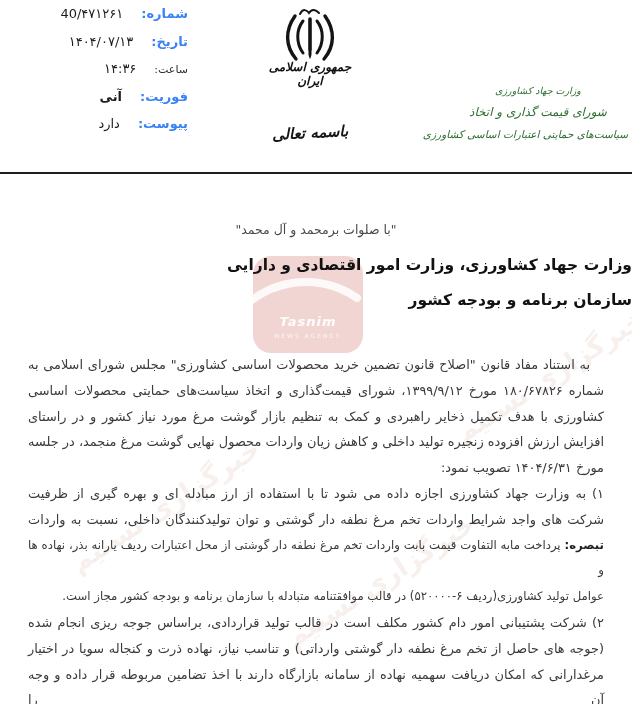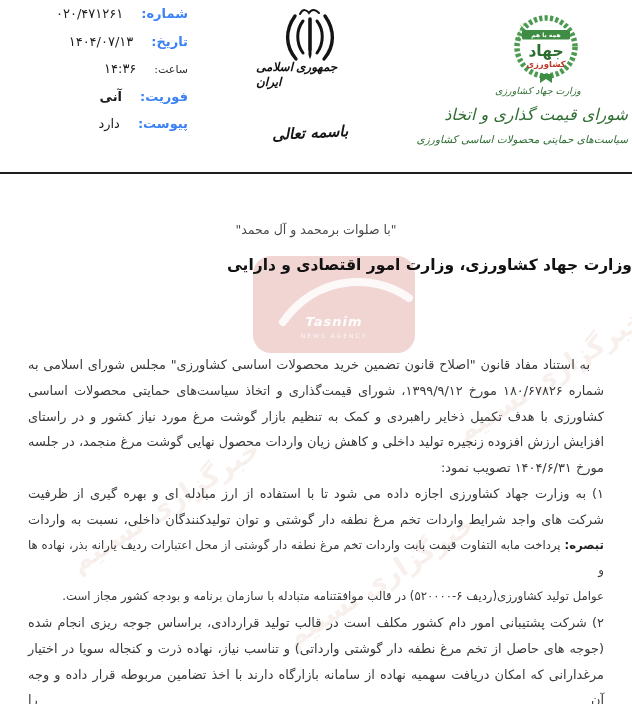--- a/index.html
+++ b/index.html
@@ -10,40 +10,40 @@
   
   .meta-block{position:absolute;left:8px;top:6px;width:180px;z-index:3;}
   .meta-row{display:flex;align-items:baseline;gap:18px;height:27.5px;}
   .meta-label{font-weight:bold;font-size:13px;color:#3b82f6;white-space:nowrap;}
   .meta-label.light{font-weight:normal;font-size:11px;color:#2e2e2e;}
   .meta-value{font-size:13px;color:#1c1c1c;white-space:nowrap;}
   .meta-value.bold{font-weight:bold;}
   
   .emblem{position:absolute;left:283px;top:6px;z-index:3;}
   .emblem-caption{
-    position:absolute;left:256px;top:60px;width:108px;text-align:left;
-    font-style:italic;font-weight:bold;font-size:12px;color:#111;z-index:3;font-family:Liberation Serif, serif;
+    position:absolute;left:256px;top:60px;width:108px;text-align:center;
+    font-style:italic;font-weight:bold;font-size:12px;color:#111;z-index:3;
   }
   .besmele{
     position:absolute;left:260px;top:124px;width:100px;text-align:center;
     font-style:italic;font-weight:bold;font-size:15px;color:#151515;
     transform:rotate(-3deg);z-index:3;
   }
   
   .org-logo{position:absolute;left:510px;top:8px;z-index:3;}
   .org-lines{position:absolute;left:448px;top:85px;width:180px;text-align:center;z-index:3;}
   .org-line{color:#2f6e33;font-style:italic;white-space:nowrap;}
   .org-line.l1{font-size:9.5px;margin-bottom:9px;}
-  .org-line.l2{font-size:16px;margin-bottom:9px;}
+  .org-line.l2{font-size:12px;margin-bottom:9px;}
   .org-line.l3{font-size:10.5px;}
   
   .rule{position:absolute;left:0;top:172px;width:632px;height:2px;background:#1d1d1d;z-index:3;}
   
   .wm-logo{
-    position:absolute;left:253px;top:256px;width:162px;height:97px;border-radius:18px;
+    position:absolute;left:253px;top:256px;width:110px;height:97px;border-radius:18px;
     background:rgba(205,116,108,0.30);z-index:1;overflow:hidden;
   }
   .wm-brand{
     position:absolute;left:0;right:0;top:58px;text-align:center;
     font-size:13px;font-weight:bold;font-style:italic;color:rgba(255,255,255,0.92);
     direction:ltr;letter-spacing:1px;
   }
   .wm-sub{
     position:absolute;left:0;right:0;top:76px;text-align:center;
     font-size:6px;color:rgba(255,255,255,0.8);direction:ltr;letter-spacing:2px;
@@ -86,21 +86,21 @@
     <div class="wm-brand">Tasnim</div>
     <div class="wm-sub">NEWS AGENCY</div>
   </div>
   <div class="wm-diag d1">خبرگزاری تسنیم</div>
   <div class="wm-diag d2">خبرگزاری تسنیم</div>
   <div class="wm-diag d3">خبرگزاری تسنیم</div>
 
   <div class="meta-block">
     <div class="meta-row">
       <span class="meta-label">شماره:</span>
-      <span class="meta-value">۰۲۰/۴۷۱۲۶۱</span>
+      <span class="meta-value">40/۴۷۱۲۶۱</span>
     </div>
     <div class="meta-row">
       <span class="meta-label">تاریخ:</span>
       <span class="meta-value">۱۴۰۴/۰۷/۱۳</span>
     </div>
     <div class="meta-row">
       <span class="meta-label light">ساعت:</span>
       <span class="meta-value">۱۴:۳۶</span>
     </div>
     <div class="meta-row">
@@ -122,46 +122,31 @@
         <path d="M12,10 C2,24 2,40 13,53" stroke-width="3.4"></path>
         <path d="M42,10 C52,24 52,40 41,53" stroke-width="3.4"></path>
         <path d="M27,13 L27,44" stroke-width="3.6"></path>
       </g>
       <path d="M27,42 C23.5,47 27,53 27,53 C27,53 30.5,47 27,42 Z" fill="#141414"></path>
     </svg>
   </div>
   <div class="emblem-caption">جمهوری اسلامی ایران</div>
   <div class="besmele">باسمه تعالی</div>
 
-  <div class="org-logo">
-    <svg width="72" height="76" viewBox="0 0 72 76">
-      <defs>
-        <path id="lg-arc" d="M9,32 A27 27 0 0 1 63,32"></path>
-      </defs>
-      <circle cx="36" cy="39" r="29" fill="none" stroke="#4a9b4f" stroke-width="5.5" stroke-dasharray="3.2 2.2"></circle>
-      <text font-size="4.2" fill="#4a9b4f">
-        <textPath href="#lg-arc" startOffset="22%">وزارت جهاد کشاورزی</textPath>
-      </text>
-      <rect x="12" y="22" width="48" height="9.5" rx="1.5" fill="#3f8d44"></rect>
-      <text x="36" y="29.3" font-size="6" font-weight="bold" fill="#ffffff" text-anchor="middle">همه با هم</text>
-      <text x="36" y="48" font-size="15.5" font-weight="bold" fill="#2c6e31" text-anchor="middle">جهاد</text>
-      <text x="36" y="59" font-size="8.5" font-weight="bold" fill="#c03a2b" text-anchor="middle">کشاورزی</text>
-      <path d="M30,66 h12 v9 l-6,-4 l-6,4 z" fill="#3f8d44"></path>
-    </svg>
-  </div>
   <div class="org-lines">
     <div class="org-line l1">وزارت جهاد کشاورزی</div>
     <div class="org-line l2">شورای قیمت گذاری و اتخاذ</div>
-    <div class="org-line l3">سیاست‌های حمایتی محصولات اساسی کشاورزی</div>
+    <div class="org-line l3">سیاست‌های حمایتی اعتبارات اساسی کشاورزی</div>
   </div>
 
   <div class="rule"></div>
 
   <div class="salutation">"با صلوات برمحمد و آل محمد"</div>
   <div class="recipient r1">وزارت جهاد کشاورزی، وزارت امور اقتصادی و دارایی</div>
+  <div class="recipient r2">سازمان برنامه و بودجه کشور</div>
 
   <div class="body-text">
     <div class="line indent">به استناد مفاد قانون "اصلاح قانون تضمین خرید محصولات اساسی کشاورزی" مجلس شورای اسلامی به</div>
     <div class="line">شماره ۱۸۰/۶۷۸۲۶ مورخ ۱۳۹۹/۹/۱۲، شورای قیمت‌گذاری و اتخاذ سیاست‌های حمایتی محصولات اساسی</div>
     <div class="line">کشاورزی با هدف تکمیل ذخایر راهبردی و کمک به تنظیم بازار گوشت مرغ مورد نیاز کشور و در راستای</div>
     <div class="line">افزایش ارزش افزوده زنجیره تولید داخلی و کاهش زیان واردات محصول نهایی گوشت مرغ منجمد، در جلسه</div>
     <div class="line end">مورخ ۱۴۰۴/۶/۳۱ تصویب نمود:</div>
     <div class="line">۱) به وزارت جهاد کشاورزی اجازه داده می شود تا با استفاده از ارز مبادله ای و بهره گیری از ظرفیت</div>
     <div class="line">شرکت های واجد شرایط واردات تخم مرغ نطفه دار گوشتی و توان تولیدکنندگان داخلی، نسبت به واردات</div>
     <div class="line small"><span class="tab">تبصره:</span> <span>پرداخت مابه التفاوت قیمت بابت واردات تخم مرغ نطفه دار گوشتی از محل اعتبارات ردیف یارانه بذر، نهاده ها و</span></div>

